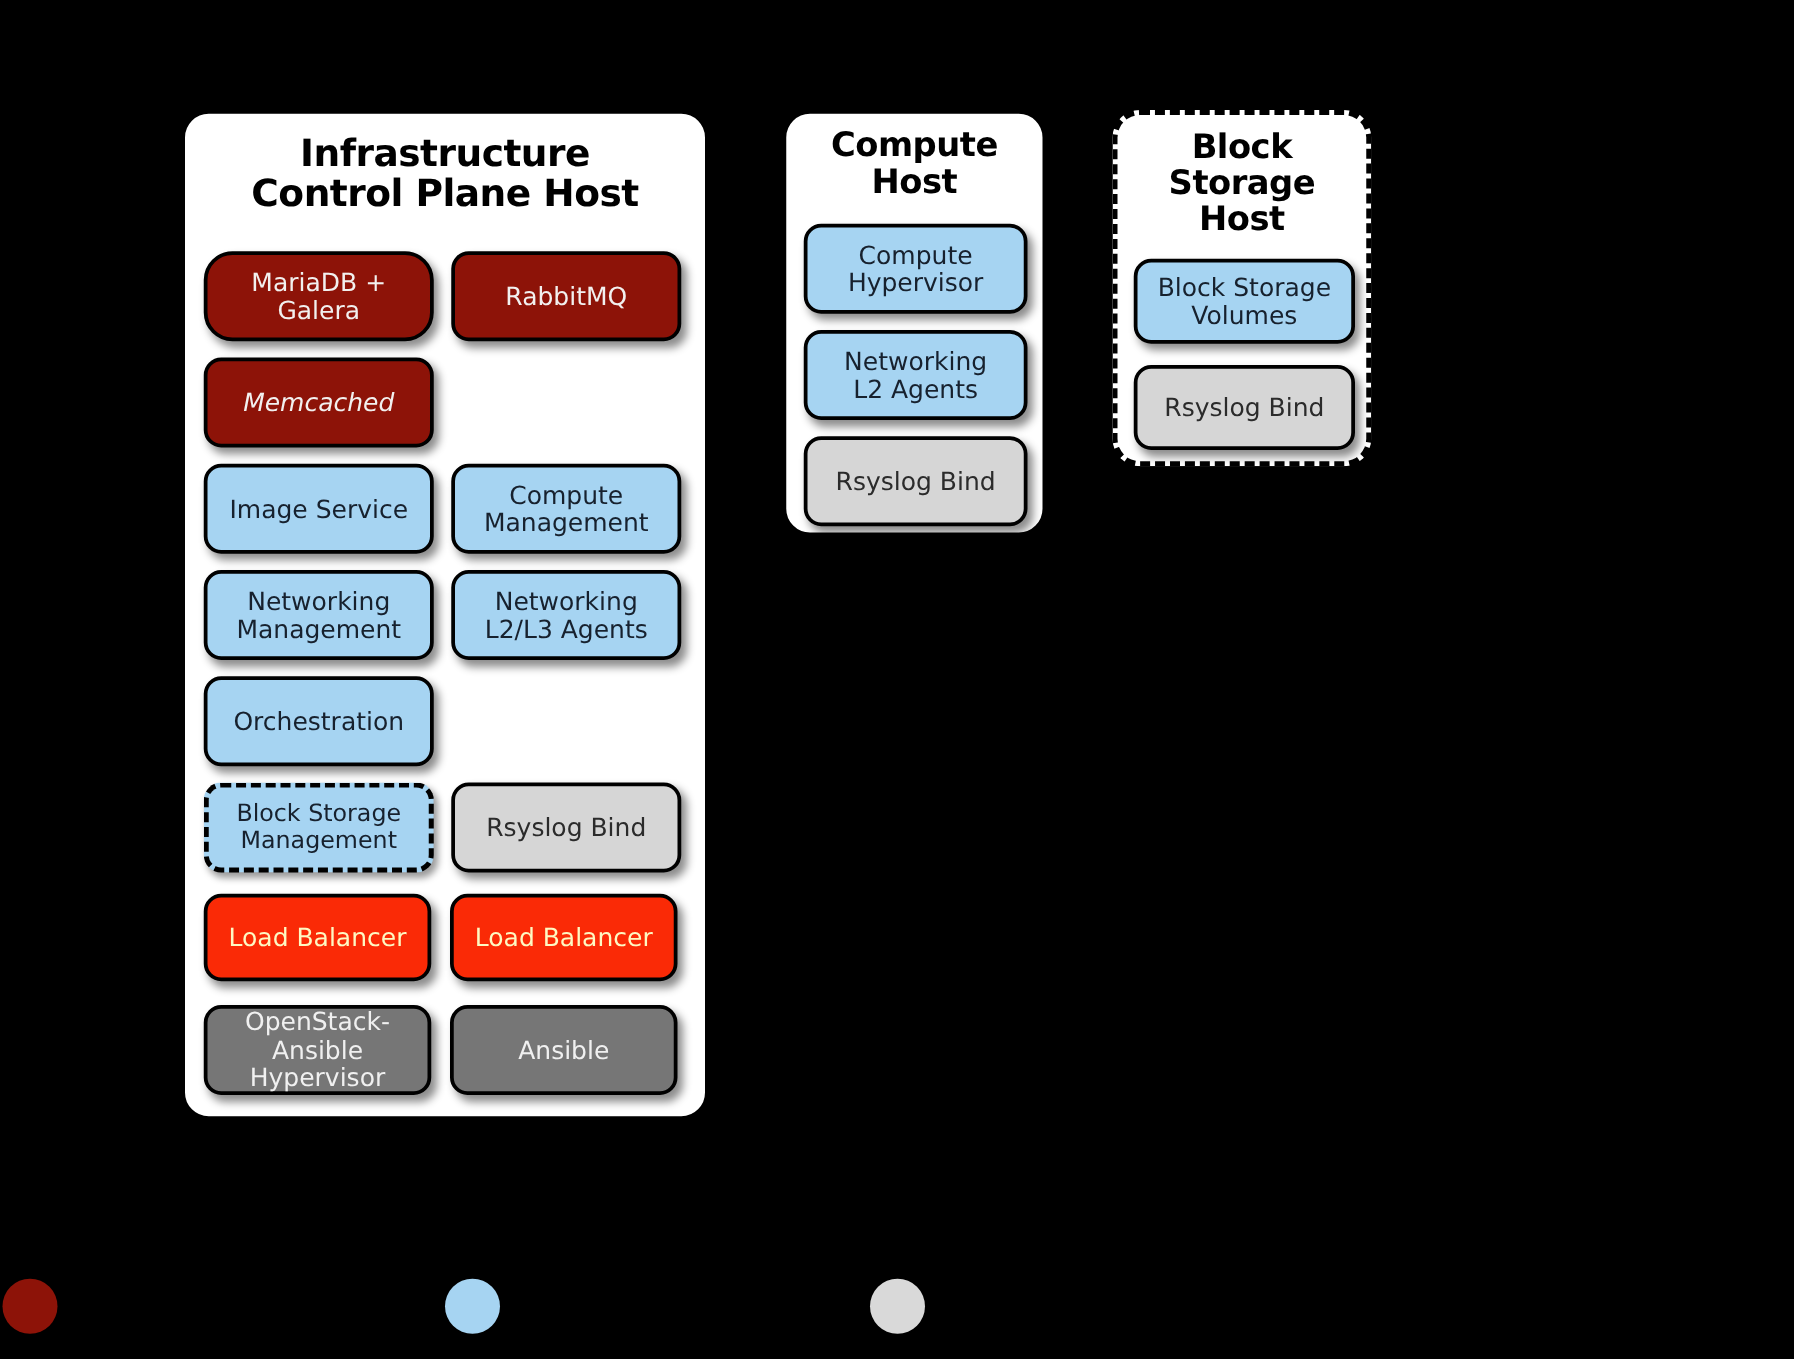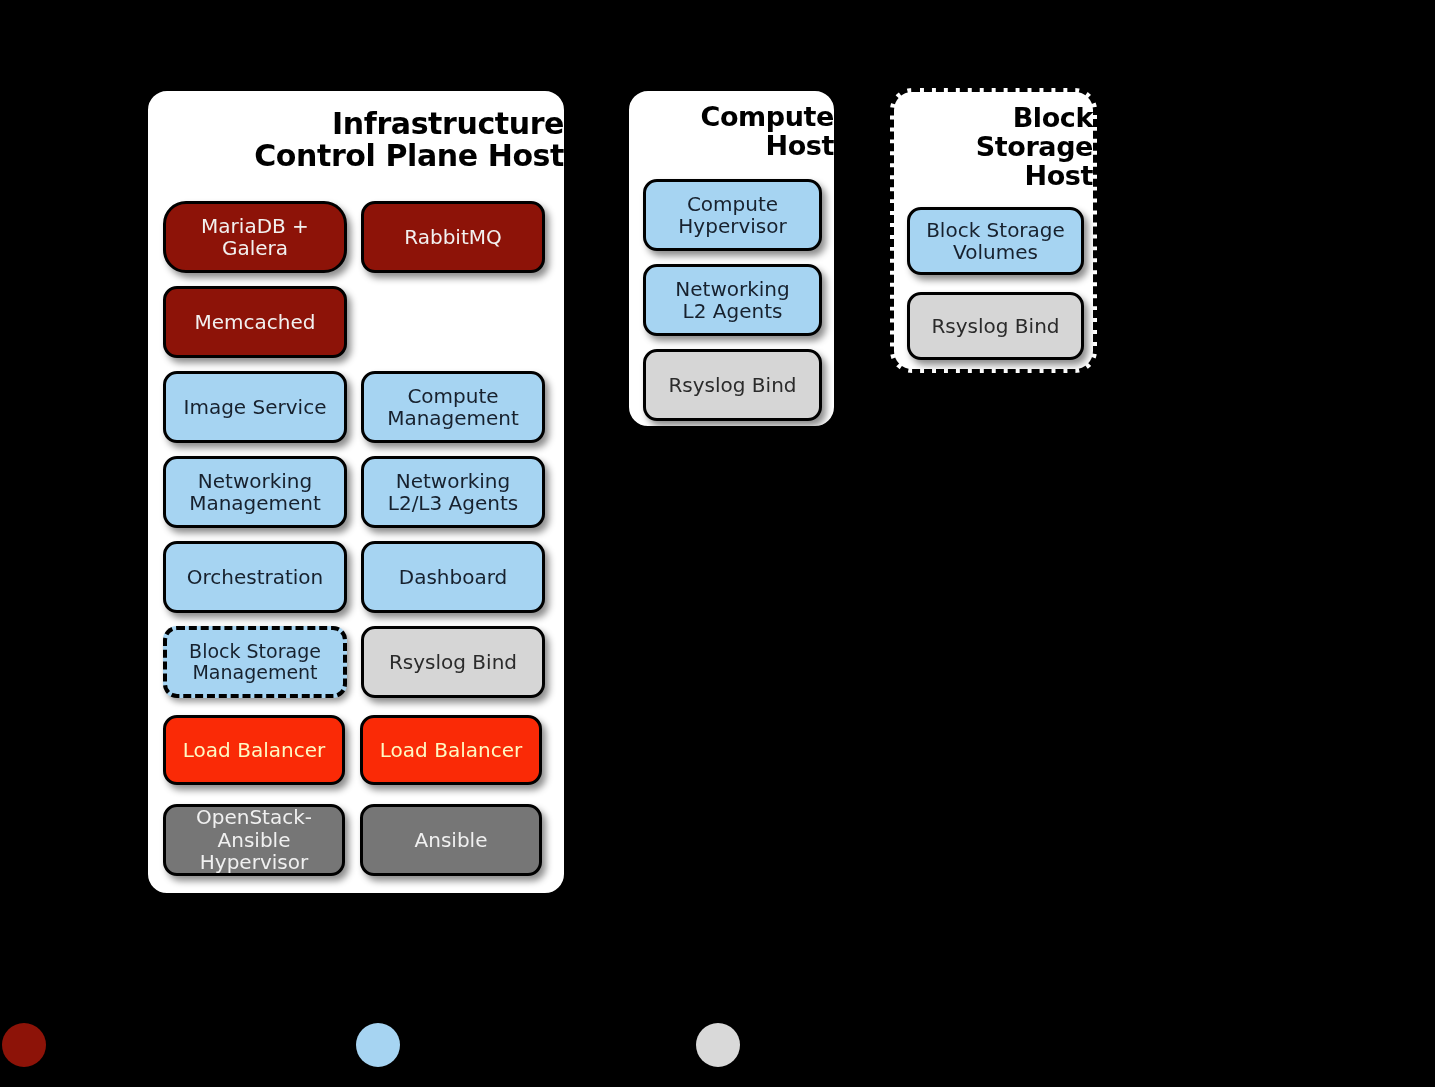--- a/index.html
+++ b/index.html
@@ -29,21 +29,21 @@
     border-radius: 22px;
     box-sizing: border-box;
     box-shadow: 6px 7px 9px rgba(0,0,0,0.55);
   }
   .host-panel.dashed {
     border-style: dashed;
     border-width: 4px;
   }
 
   .host-title {
-    text-align: right;
+    text-align: center;
     font-weight: bold;
     color: #000000;
     letter-spacing: -0.4px;
     line-height: 1.07;
     white-space: pre-line;
   }
 
   
   .svc {
     position: absolute;
@@ -96,33 +96,32 @@
 <div id="canvas">
 
   <div class="host-panel" style="left:145px; top:88px; width:422px; height:808px;">
     <div class="host-title" style="font-size:30px; padding-top:17px;">Infrastructure
 Control Plane Host</div>
 
     <div class="svc c-darkred" style="left:15px; top:110px; width:184px; height:72px; font-size:20px;border-radius:23px;">MariaDB +
 Galera</div>
     <div class="svc c-darkred" style="left:213px; top:110px; width:184px; height:72px; font-size:20px;">RabbitMQ</div>
 
-    <div class="svc c-darkred" style="left:15px; top:195px; width:184px; height:72px; font-size:20px;">Memcached</div>
+    <div class="svc c-darkred" style="left:15px; top:195px; width:184px; height:72px; font-size:20px;font-style:italic;">Memcached</div>
 
     <div class="svc c-blue" style="left:15px; top:280px; width:184px; height:72px; font-size:20px;">Image Service</div>
     <div class="svc c-blue" style="left:213px; top:280px; width:184px; height:72px; font-size:20px;">Compute
 Management</div>
 
     <div class="svc c-blue" style="left:15px; top:365px; width:184px; height:72px; font-size:20px;">Networking
 Management</div>
     <div class="svc c-blue" style="left:213px; top:365px; width:184px; height:72px; font-size:20px;">Networking
 L2/L3 Agents</div>
 
     <div class="svc c-blue" style="left:15px; top:450px; width:184px; height:72px; font-size:20px;">Orchestration</div>
-    <div class="svc c-blue" style="left:213px; top:450px; width:184px; height:72px; font-size:20px;">Dashboard</div>
 
     <div class="svc c-blue dashdot" style="left:15px; top:535px; width:184px; height:72px; font-size:19px;">Block Storage
 Management</div>
     <div class="svc c-gray" style="left:213px; top:535px; width:184px; height:72px; font-size:20px;">Rsyslog Bind</div>
 
     <div class="svc c-red" style="left:15px; top:624px; width:182px; height:70px; font-size:20px;">Load Balancer</div>
     <div class="svc c-red" style="left:212px; top:624px; width:182px; height:70px; font-size:20px;">Load Balancer</div>
 
     <div class="svc c-dkgray" style="left:15px; top:713px; width:182px; height:72px; font-size:20px;">OpenStack-
 Ansible

